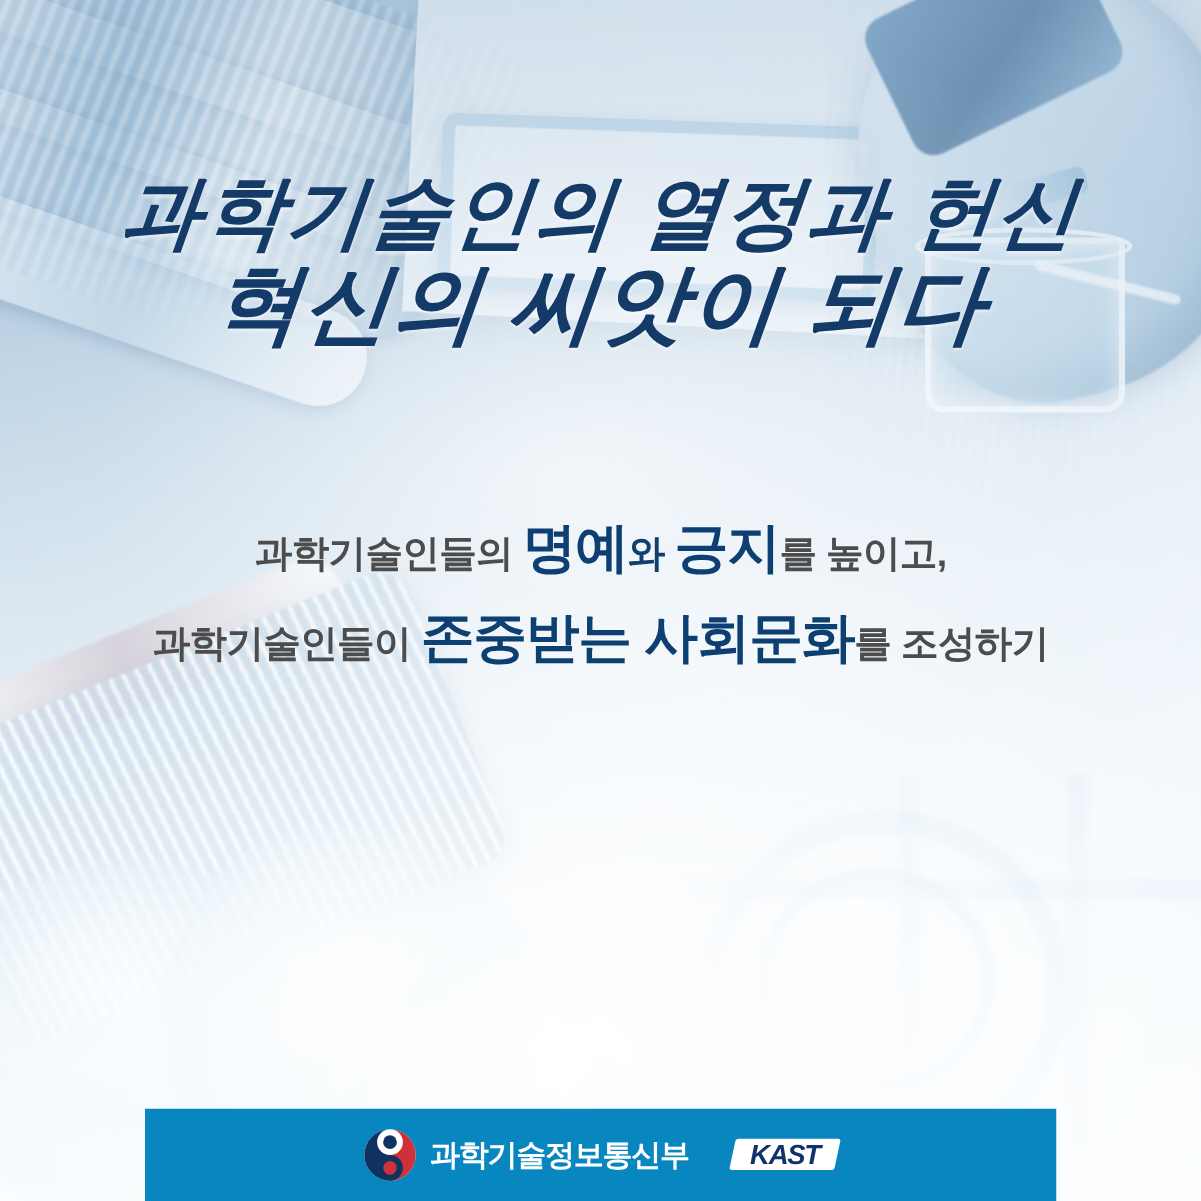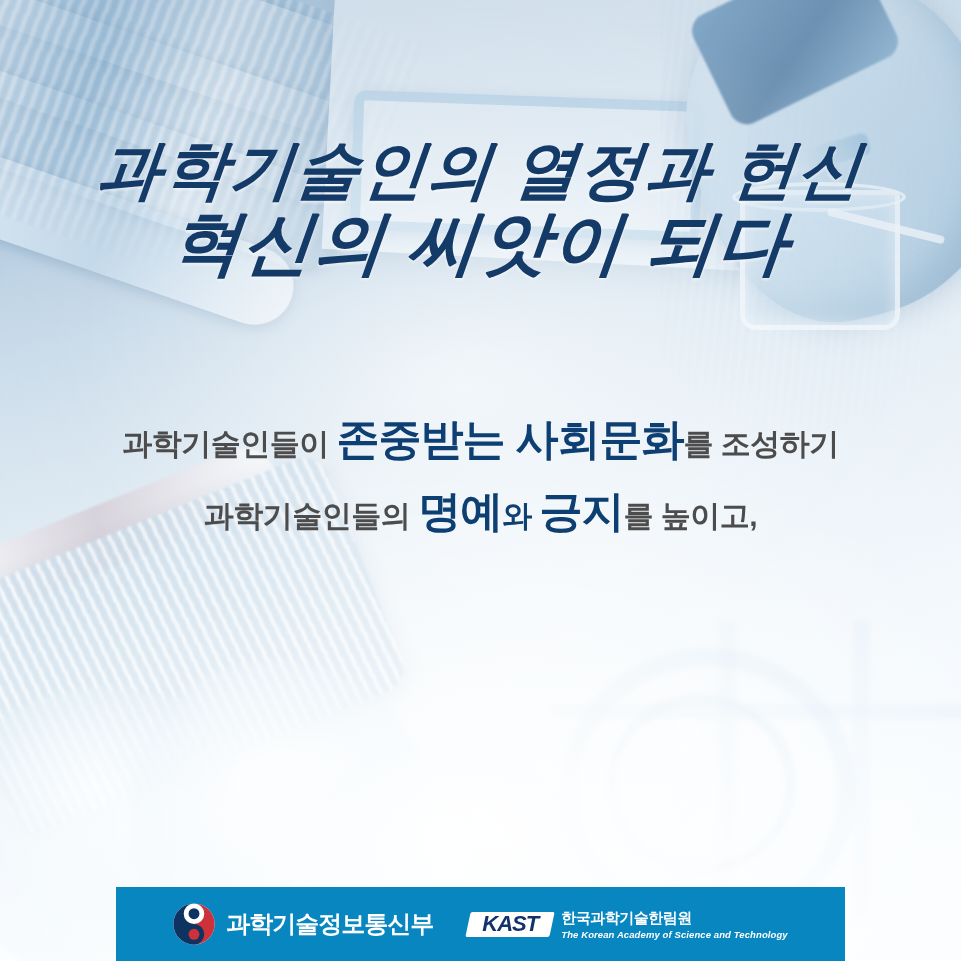--- a/index.html
+++ b/index.html
@@ -478,25 +478,25 @@
   <div class="content">
 
     <div class="headline">
       <span class="hl-line l1">과학기술인의 열정과 헌신</span>
       <span class="hl-line l2">혁신의 씨앗이 되다</span>
     </div>
 
     <div class="body-copy">
 
       <span class="body-line">
+        <span class="t-reg">과학기술인들의 </span><span class="t-emph">명예</span><span class="t-navy-sm">와 </span><span class="t-emph">긍지</span><span class="t-reg">를 높이고,</span>
+      </span>
+
+      <span class="body-line">
         <span class="t-reg">과학기술인들이 </span><span class="t-emph">존중받는 사회문화</span><span class="t-reg">를 조성하기</span>
-      </span>
-
-      <span class="body-line">
-        <span class="t-reg">과학기술인들의 </span><span class="t-emph">명예</span><span class="t-navy-sm">와 </span><span class="t-emph">긍지</span><span class="t-reg">를 높이고,</span>
       </span>
 
 
 
     </div>
 
     <div class="footer-bar">
 
       <div class="logo-group">
         <svg class="taeguk" viewBox="0 0 100 100" aria-hidden="true">
@@ -507,22 +507,18 @@
           <circle cx="50" cy="74.5" r="13" fill="#cd313a"></circle>
         </svg>
         <span class="ministry-name">과학기술정보통신부</span>
       </div>
 
       <div class="kast-lockup">
         <span class="kast-mark">
           <span class="kast-slab"></span>
           <span class="kast-word">KAST</span>
         </span>
-        <span class="kast-text">
-          <span class="kast-kr">한국과학기술한림원</span>
-          <span class="kast-en">The Korean Academy of Science and Technology</span>
-        </span>
       </div>
 
     </div>
 
   </div>
 </div>
 
 </body></html>

